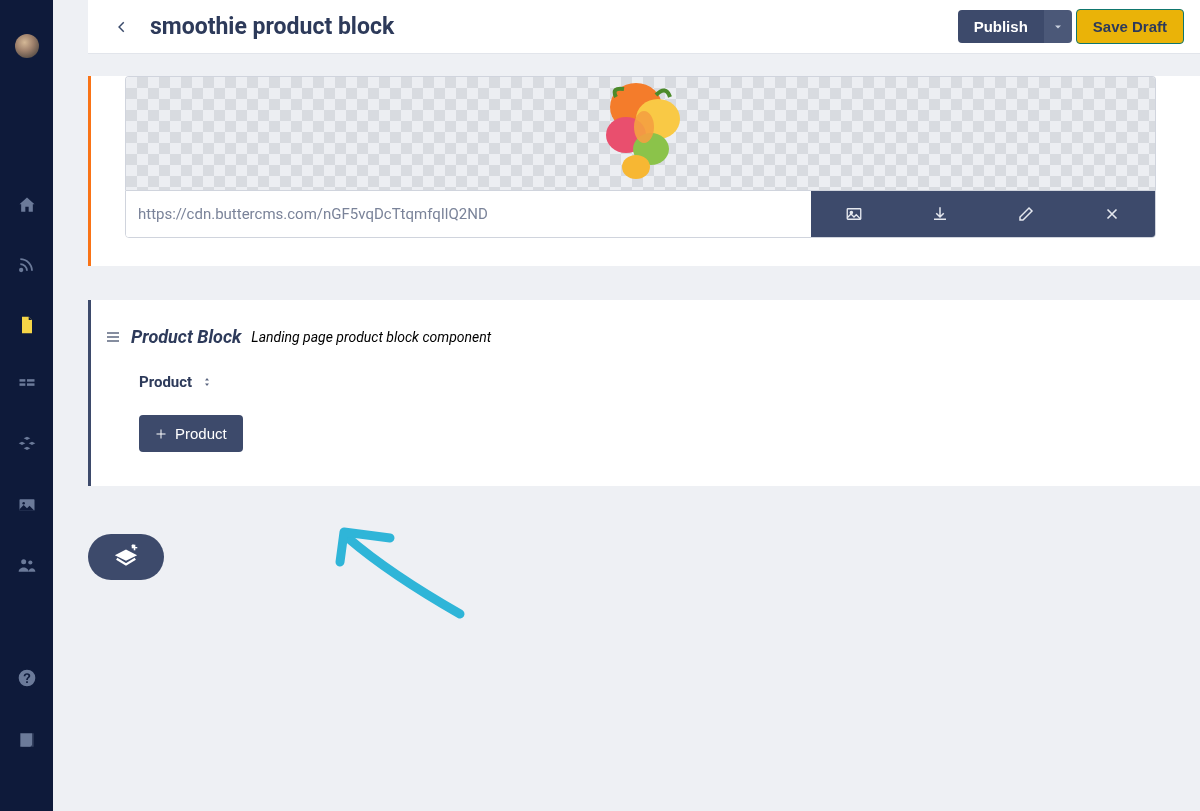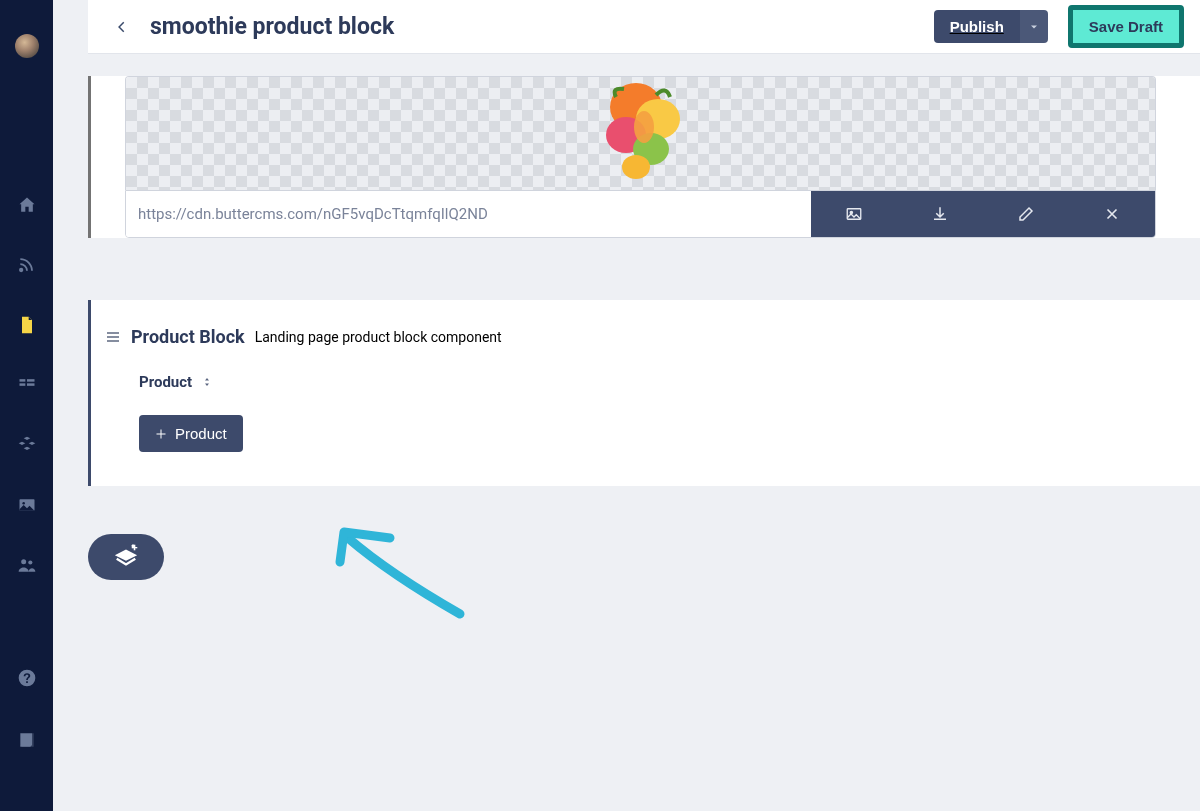--- a/index.html
+++ b/index.html
@@ -69,22 +69,21 @@
     margin-right: 16px;
   }
   .page-title {
     font-size: 23px;
     font-weight: 700;
     color: #2d3a5a;
     flex: 1;
   }
   .publish-group {
     display: flex;
-    margin-right: 20px;
-    text-decoration: underline;
+    margin-right: 4px;
   }
   .btn {
     padding: 8px 16px;
     font-size: 15px;
     font-weight: 600;
     border-radius: 4px;
     border: none;
     cursor: pointer;
   }
   .btn-publish {
@@ -94,42 +93,43 @@
   }
   .btn-publish-drop {
     background: #4b5878;
     color: #c9d0de;
     width: 28px;
     border-radius: 0 4px 4px 0;
     display:flex; align-items:center; justify-content:center;
     cursor:pointer;
   }
   .btn-draft {
-    background: #5eead4;
+    background: #eab308;
     color: #2d3a5a;
-    border: 5px solid #0f766e;
+    border: 1px solid #0f766e;
   }
 
   
   .main {
     position: absolute;
     left: 88px;
     top: 54px;
     right: 0;
     bottom: 0;
   }
 
   
   .image-card {
     position: absolute;
     left: 0;
     top: 22px;
     right: 0;
     background: #fff;
-    border-left: 3px solid #737373;
+    border-left: 3px solid #f97316;
+    padding-bottom: 28px;
   }
   .image-preview {
     position: relative;
     margin: 0 44px 0 34px;
     height: 114px;
     border: 1px solid #d0d4dd;
     border-radius: 4px 4px 0 0;
     overflow: hidden;
     display:flex; align-items:center; justify-content:center;
     border-bottom: none;
@@ -185,20 +185,21 @@
     right: 0;
     background: #fff;
     border-left: 3px solid #3d4a6b;
     padding: 26px 0 34px 14px;
   }
   .block-header {
     display:flex;
     align-items: center;
     gap: 10px;
     margin-bottom: 26px;
+    font-style: italic;
   }
   .drag-handle {
     width:16px; height:16px; color:#4a5670; cursor:grab;
     display:flex; align-items:center; justify-content:center;
   }
   .block-title {
     font-size: 18px; font-weight: 700; color:#2d3a5a;
   }
   .block-desc {
     font-size: 14px; color:#000000;

